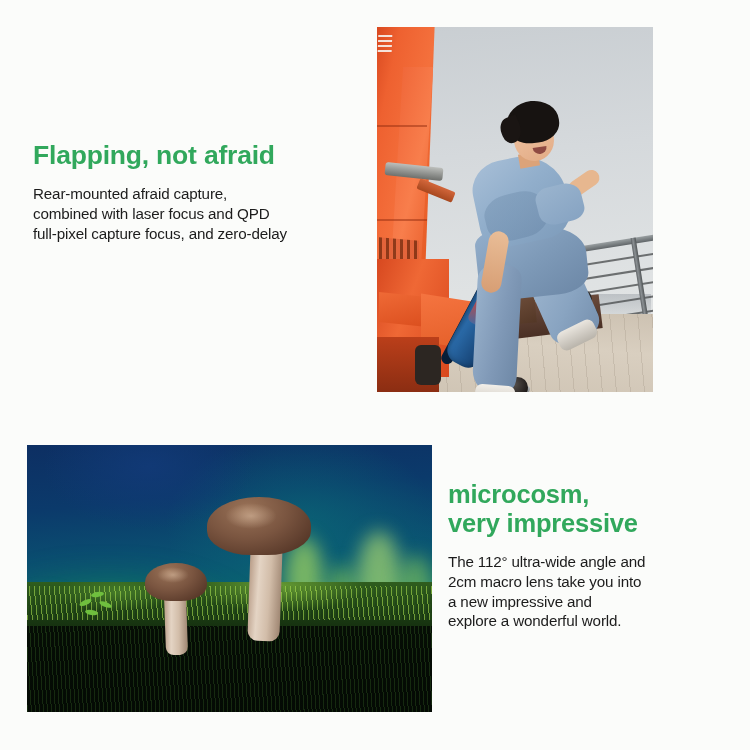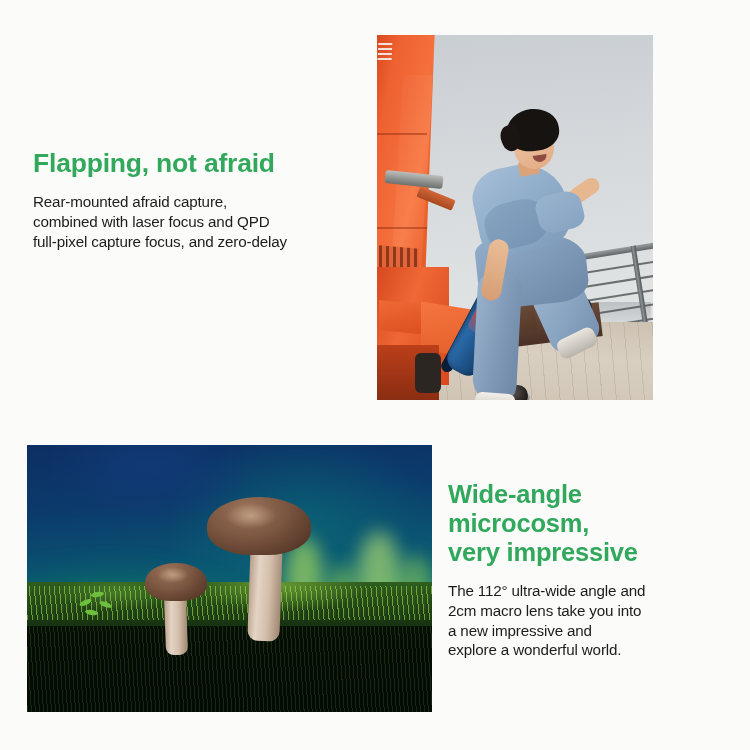--- a/index.html
+++ b/index.html
@@ -18,21 +18,21 @@
   .page {
     position: relative;
     width: 750px;
     height: 750px;
     background: #fbfcfa;
   }
 
   
   .section-one {
     position: absolute;
-    left: 0; top: 8px;
+    left: 0; top: 0;
     width: 750px;
     height: 420px;
   }
   .s1-text {
     position: absolute;
     left: 33px;
     top: 140px;
     width: 340px;
   }
   .heading {
@@ -599,21 +599,20 @@
 
       <div class="mush">
         <div class="mush-stem" style="left:138px;top:148px;width:22px;height:62px;border-radius:5px 5px 8px 8px;transform:rotate(-2deg)"></div>
         <div class="mush-cap" style="left:118px;top:118px;width:62px;height:38px;"></div>
         <div class="mush-cap-hl" style="left:130px;top:122px;width:32px;height:16px"></div>
       </div>
     </div>
 
     <div class="s2-text">
       <h2 class="heading s2-heading">
-        <span style="display:block">Wide-angle</span>
         <span style="display:block">microcosm,</span>
         <span style="display:block">very impressive</span>
       </h2>
       <p class="body-text">
         <span>The 112° ultra-wide angle and</span>
         <span>2cm macro lens take you into</span>
         <span>a new impressive and</span>
         <span>explore a wonderful world.</span>
       </p>
     </div>

